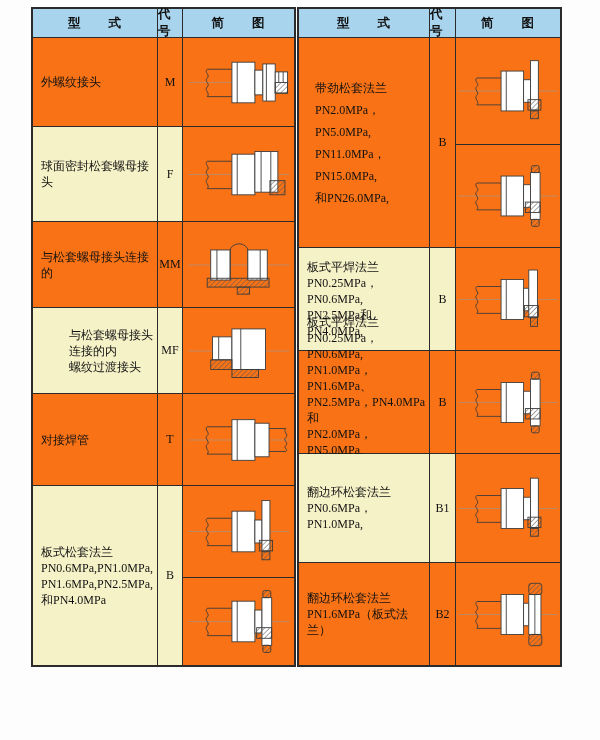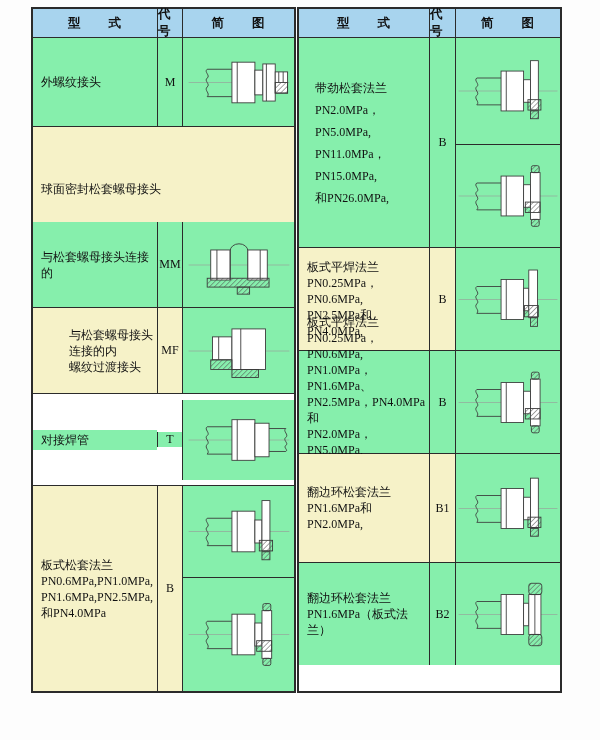--- a/index.html
+++ b/index.html
@@ -5,21 +5,21 @@
   :root{ --border:#2b2b2b; --blue:#a8d4ee; --yellow:#f6f2c8; }
   html,body{margin:0;padding:0;background:#fff;}
   .page{position:relative;width:600px;height:740px;background:#fdfdfd;overflow:hidden;
         font-family:"Liberation Serif","DejaVu Serif",serif;color:#111;}
   .title{font-family:"Liberation Sans","DejaVu Sans",sans-serif;font-weight:bold;
          font-size:12.5px;padding:14px 0 0 30px;white-space:nowrap;letter-spacing:.3px;}
   .tables{display:flex;gap:1px;margin:7px 8px 0 31px;}
   .ftable{width:265px;border:2px solid var(--border);box-sizing:border-box;background:#fff;}
   .row{display:flex;box-sizing:border-box;}
   .row + .row{border-top:1px solid var(--border);}
-  .cell{box-sizing:border-box;background:#86efac;}
+  .cell{box-sizing:border-box;background:#f97316;}
   .cell + .cell{border-left:1px solid var(--border);}
   .hdr{background:var(--blue) !important;font-weight:bold;display:flex;align-items:center;
        justify-content:center;font-size:12.5px;letter-spacing:1px;}
   .type{display:flex;align-items:center;padding:2px 3px 2px 8px;font-size:12px;line-height:16px;}
   .code{display:flex;align-items:center;justify-content:center;font-size:12px;}
   .diag{flex:1 1 auto;display:flex;flex-direction:column;overflow:hidden;}
   .sub{display:flex;align-items:center;justify-content:center;overflow:hidden;}
   .sub + .sub{border-top:1px solid var(--border);}
   .hl{background:var(--yellow);}
   svg{display:block;}
@@ -60,21 +60,21 @@
                 <rect x="87" y="19" width="14" height="42" fill="#fff" stroke="#3a3a3a" stroke-width="1"></rect>
                 <line x1="91" y1="19" x2="91" y2="61" stroke="#3a3a3a" stroke-width="1"></line>
                 <rect x="101" y="28" width="14" height="24" fill="#fff" stroke="#3a3a3a" stroke-width="1"></rect>
                 <rect x="101" y="40" width="14" height="12" rx="0" fill="url(#hp1)" stroke="#3a3a3a" stroke-width="1"></rect>
                 <line x1="105" y1="28" x2="105" y2="40" stroke="#3a3a3a" stroke-width="1"></line>
                 <line x1="110" y1="28" x2="110" y2="40" stroke="#3a3a3a" stroke-width="1"></line>
               </svg>
             </div>
           </div>
         </div>
-        <div class="row" style="height: 95px; flex-direction: column;">
+        <div class="row" style="height: 95px;">
           <div class="cell type hl" style="flex: 0 0 124px;">
             <div>
               <div>球面密封松套螺母接头</div>
             </div>
           </div>
           <div class="cell code hl" style="flex: 0 0 25px;">F</div>
           <div class="cell diag">
             <div class="sub" style="flex: 1 1 auto;">
               <svg width="106" height="83" viewBox="0 0 120 80" preserveAspectRatio="xMidYMid meet">
                 <defs>
@@ -143,21 +143,21 @@
                 <rect x="30" y="24" width="22" height="26" fill="#fff" stroke="#3a3a3a" stroke-width="1"></rect>
                 <line x1="37" y1="24" x2="37" y2="50" stroke="#3a3a3a" stroke-width="1"></line>
                 <rect x="52" y="15" width="38" height="46" fill="#fff" stroke="#3a3a3a" stroke-width="1"></rect>
                 <line x1="62" y1="15" x2="62" y2="61" stroke="#3a3a3a" stroke-width="1"></line>
                 <rect x="28" y="50" width="24" height="11" rx="0" fill="url(#hp4)" stroke="#3a3a3a" stroke-width="1"></rect>
                 <rect x="52" y="61" width="30" height="9" rx="0" fill="url(#hp4)" stroke="#3a3a3a" stroke-width="1"></rect>
               </svg>
             </div>
           </div>
         </div>
-        <div class="row" style="height: 92px; align-items: center;">
+        <div class="row" style="height: 92px;">
           <div class="cell type" style="flex: 0 0 124px;">
             <div>
               <div>对接焊管</div>
             </div>
           </div>
           <div class="cell code" style="flex: 0 0 25px;">T</div>
           <div class="cell diag">
             <div class="sub" style="flex: 1 1 auto;">
               <svg width="106" height="80" viewBox="0 0 120 80" preserveAspectRatio="xMidYMid meet">
                 <defs>
@@ -172,21 +172,21 @@
                 <rect x="52" y="17" width="26" height="46" fill="#fff" stroke="#3a3a3a" stroke-width="1"></rect>
                 <line x1="58" y1="17" x2="58" y2="63" stroke="#3a3a3a" stroke-width="1"></line>
                 <rect x="78" y="21" width="16" height="38" fill="#fff" stroke="#3a3a3a" stroke-width="1"></rect>
                 <line x1="94" y1="27" x2="113" y2="27" stroke="#3a3a3a" stroke-width="1"></line>
                 <line x1="94" y1="53" x2="113" y2="53" stroke="#3a3a3a" stroke-width="1"></line>
                 <path d="M113,27 c-4,3 4,7 0,10 c-4,3 4,7 0,9 c-3,3 3,5 0,7" fill="none" stroke="#3a3a3a" stroke-width="1"></path>
               </svg>
             </div>
           </div>
         </div>
-        <div class="row" style="height: 206px;">
+        <div class="row" style="height: 180px;">
           <div class="cell type hl" style="flex: 0 0 124px;">
             <div>
               <div>板式松套法兰</div>
               <div>PN0.6MPa,PN1.0MPa,</div>
               <div>PN1.6MPa,PN2.5MPa,</div>
               <div>和PN4.0MPa</div>
             </div>
           </div>
           <div class="cell code hl" style="flex: 0 0 25px;">B</div>
           <div class="cell diag">
@@ -353,21 +353,21 @@
                 <rect x="87" y="67" width="9" height="8" rx="2" fill="url(#hp11)" stroke="#3a3a3a" stroke-width="1"></rect>
                 <rect x="80" y="47" width="17" height="12" rx="0" fill="url(#hp11)" stroke="#3a3a3a" stroke-width="1"></rect>
               </svg>
             </div>
           </div>
         </div>
         <div class="row" style="height: 109px;">
           <div class="cell type hl" style="flex: 0 0 130px;">
             <div>
               <div>翻边环松套法兰</div>
-              <div>PN1.6MPa和PN2.0MPa,</div>
+              <div>PN0.6MPa，PN1.0MPa,</div>
             </div>
           </div>
           <div class="cell code hl" style="flex: 0 0 26px;">B1</div>
           <div class="cell diag">
             <div class="sub" style="flex: 1 1 auto;">
               <svg width="106" height="97" viewBox="0 0 120 80" preserveAspectRatio="xMidYMid meet">
                 <defs>
                   <pattern id="hp12" patternUnits="userSpaceOnUse" width="4" height="4" patternTransform="rotate(45)">
                     <line x1="0" y1="0" x2="0" y2="4" stroke="#555" stroke-width="1.2"></line>
                   </pattern>

